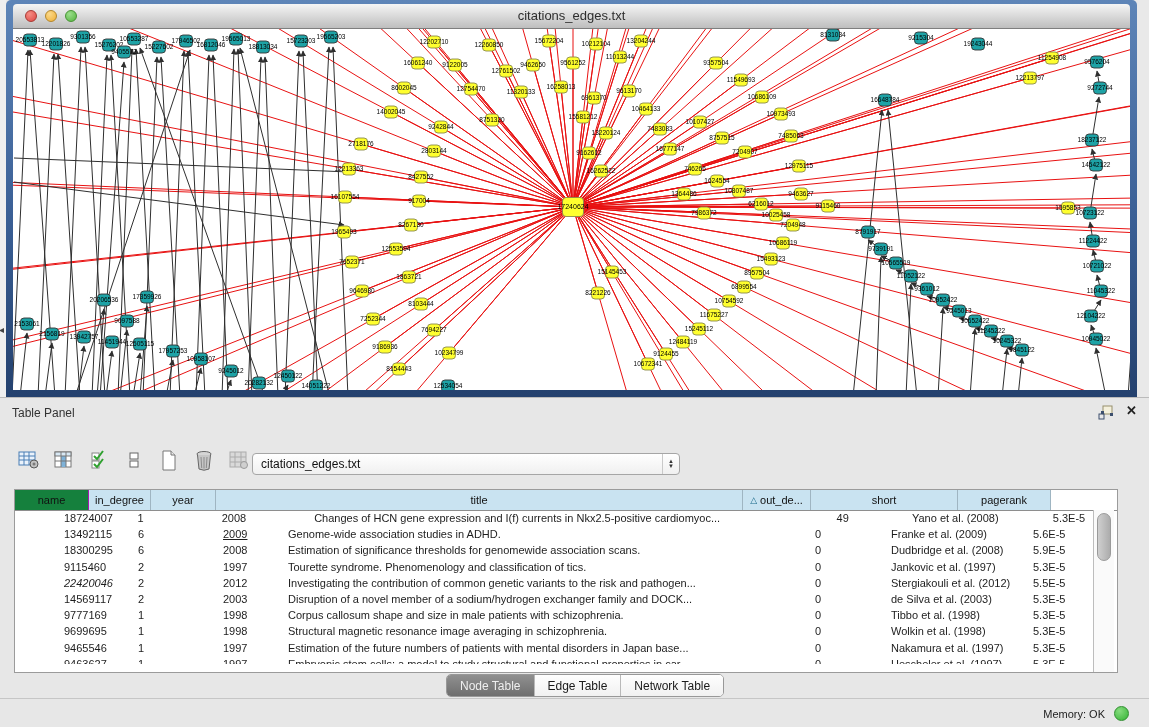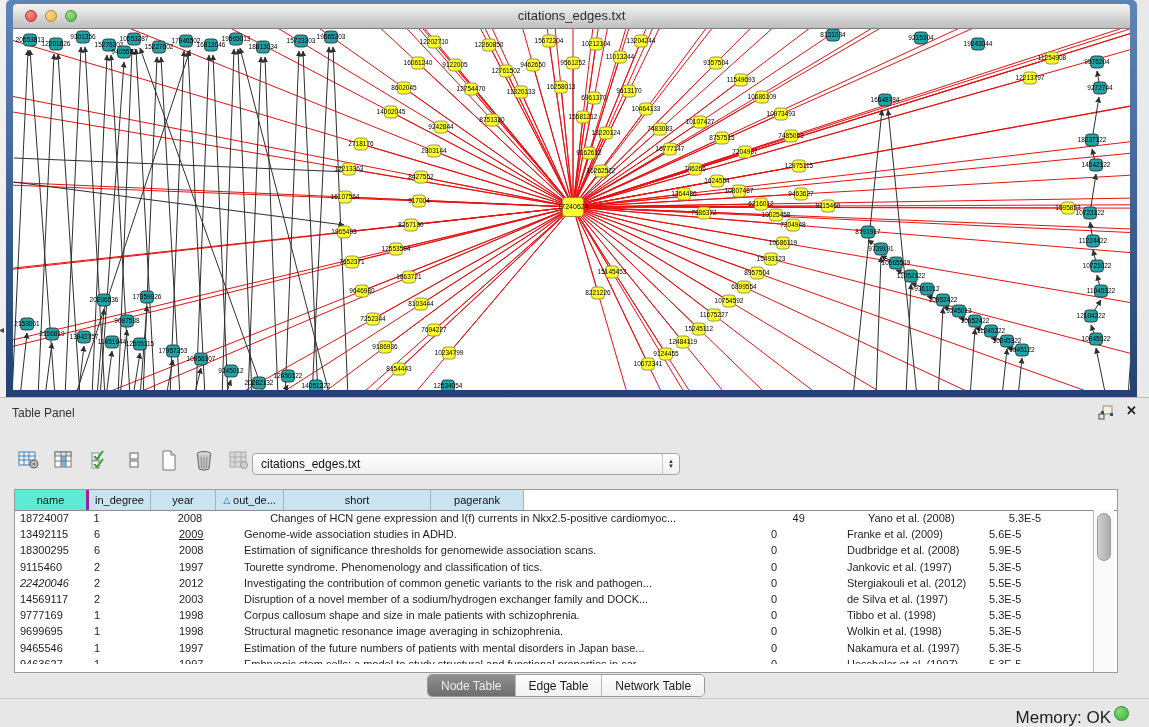--- a/index.html
+++ b/index.html
@@ -37,40 +37,40 @@
          display:flex;align-items:center;font-size:12px;color:#111;}
   .combo-text{padding-left:8px;flex:1;}
   .combo-stepper{width:16px;align-self:stretch;border-left:1px solid #C9C9C9;display:flex;flex-direction:column;
                  align-items:center;justify-content:center;font-size:6px;line-height:5px;color:#333;}
 
   .table-wrap{position:absolute;left:14px;top:91px;width:1104px;height:184px;background:#FFF;
               border:1px solid #9B9B9B;box-sizing:border-box;}
   .thead{display:flex;height:20px;border-bottom:1px solid #8E8E8E;background:#FFF;}
   .th{box-sizing:border-box;font-size:11px;color:#111;display:flex;align-items:center;justify-content:center;
       border-right:1px solid #9FB5C2;background:#C9E3F1;overflow:hidden;white-space:nowrap;}
-  .th.first{background:#5eead4;border-right:3px solid #a21caf;}
+  .th.first{background:#15803d;border-right:1px solid #a21caf;}
   .th.filler{background:#FFF;border-right:none;flex:1;}
   .tri{color:#1A6A8A;margin-right:3px;font-size:9px;}
-  .tbody{position:absolute;left:0;top:20px;width:1078px;bottom:8px;overflow:hidden;}
+  .tbody{position:absolute;left:0;top:20px;width:1078px;bottom:8px;overflow:hidden;padding-left:44px;}
   .row{display:flex;height:16.2px;align-items:center;font-size:11px;color:#1D1D1D;white-space:nowrap;}
   .td{box-sizing:border-box;overflow:hidden;padding-left:5px;}
   .td.c5{padding-left:13px;} .td.c6{padding-left:8px;}
   .vscroll{position:absolute;top:20px;bottom:0;left:1078px;width:21px;background:#FAFAFA;border-left:1px solid #BDBDBD;box-sizing:border-box;}
   .vthumb{position:absolute;left:3px;right:3px;top:3px;height:46px;
           background:linear-gradient(90deg,#CFCFCF,#ACACAC);border:1px solid #9A9A9A;border-radius:8px;}
 
-  .tabs{position:absolute;left:427px;top:276px;height:21px;display:flex;border:1px solid #989898;
+  .tabs{position:absolute;left:446px;top:276px;height:21px;display:flex;border:1px solid #989898;
         border-radius:5px;overflow:hidden;background:#FBFBFB;}
   .tab{padding:0 13px;font-size:12px;display:flex;align-items:center;color:#1A1A1A;
        background:linear-gradient(#FEFEFE,#F1F1F1);border-right:1px solid #B9B9B9;}
   .tab:last-child{border-right:none;}
   .tab.selected{background:linear-gradient(#909090,#6E6E6E);color:#EFEFEF;}
 
   .statusbar{position:absolute;left:0;bottom:0;width:100%;height:29px;border-top:1px solid #C6C6C6;box-sizing:border-box;}
-  .mem{position:absolute;right:38px;top:9px;font-size:17px;color:#222;}
+  .mem{position:absolute;right:44px;top:9px;font-size:11px;color:#222;}
   .memdot{position:absolute;right:20px;top:7px;width:13px;height:13px;border-radius:50%;
           background:radial-gradient(circle at 35% 30%,#86DC7E,#35B335);border:1px solid #2F8F2F;}
 </style>
 </head>
 <body>
 
 <div id="root">
 
   <div class="left-strip">
     <span class="collapse-arrow">◂</span>
@@ -688,20 +688,23 @@
       <div class="thead" id="thead-row">
           <div class="th first" style="width: 74px;">
             <span>name</span>
           </div>
           <div class="th" style="width: 62px;">
             <span>in_degree</span>
           </div>
           <div class="th" style="width: 65px;">
             <span>year</span>
           </div>
+          <div class="th" style="width: 527px;">
+            <span>title</span>
+          </div>
           <div class="th" style="width: 68px;">
             <span class="tri">△</span>
             <span>out_de...</span>
           </div>
           <div class="th" style="width: 147px;">
             <span>short</span>
           </div>
           <div class="th" style="width: 93px;">
             <span>pagerank</span>
           </div>
@@ -752,21 +755,21 @@
             <div class="td c4" style="width: 68px;">0</div>
             <div class="td c5" style="width: 147px;">Stergiakouli et al. (2012)</div>
             <div class="td c6" style="width: 93px;">5.5E-5</div>
           </div>
           <div class="row">
             <div class="td c0" style="width: 74px;">14569117</div>
             <div class="td c1" style="width: 85px;">2</div>
             <div class="td c2" style="width: 65px;">2003</div>
             <div class="td c3" style="width: 527px;">Disruption of a novel member of a sodium/hydrogen exchanger family and DOCK...</div>
             <div class="td c4" style="width: 68px;">0</div>
-            <div class="td c5" style="width: 147px;">de Silva et al. (1997)</div>
+            <div class="td c5" style="width: 147px;">de Silva et al. (2003)</div>
             <div class="td c6" style="width: 93px;">5.3E-5</div>
           </div>
           <div class="row">
             <div class="td c0" style="width: 74px;">9777169</div>
             <div class="td c1" style="width: 85px;">1</div>
             <div class="td c2" style="width: 65px;">1998</div>
             <div class="td c3" style="width: 527px;">Corpus callosum shape and size in male patients with schizophrenia.</div>
             <div class="td c4" style="width: 68px;">0</div>
             <div class="td c5" style="width: 147px;">Tibbo et al. (1998)</div>
             <div class="td c6" style="width: 93px;">5.3E-5</div>

